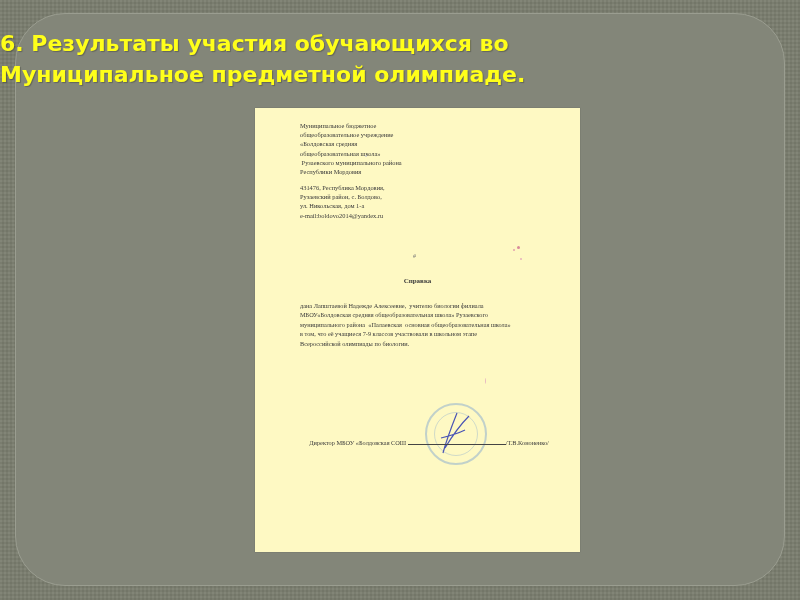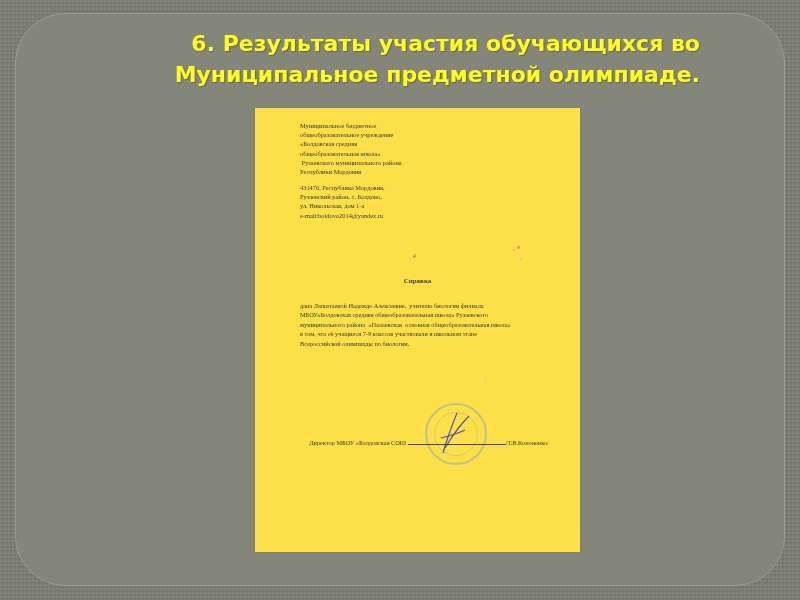--- a/index.html
+++ b/index.html
@@ -14,28 +14,28 @@
     }
     .panel {
       position: absolute; left: 15px; top: 13px; width: 770px; height: 573px;
       border-radius: 50px;
       background: #838679;
       border: 1px solid #9a9d90;
       box-sizing: border-box;
     }
     .title {
       position: absolute; left: 0; top: 28px; width: 700px;
-      text-align: right; color: #ffff1a;
+      text-align: left; color: #ffff1a;
       font-family: "DejaVu Sans", sans-serif; font-weight: bold;
       font-size: 22px; line-height: 31px;
       text-shadow: 1px 1px 1px rgba(0,0,0,0.25);
     }
     .page {
       position: absolute; left: 255px; top: 108px; width: 325px; height: 444px;
-      background: #fde047;
+      background: #fef9c3;
       box-shadow: 0 0 1px rgba(0,0,0,0.3);
       font-family: "Liberation Serif", serif; color: #3a3a3a;
     }
     .addr {
       position: absolute; left: 45px; top: 13px;
       font-size: 6.4px; line-height: 9.2px; white-space: pre;
     }
     .addr2 {
       position: absolute; left: 45px; top: 75px;
       font-size: 6.4px; line-height: 9.2px; white-space: pre;

